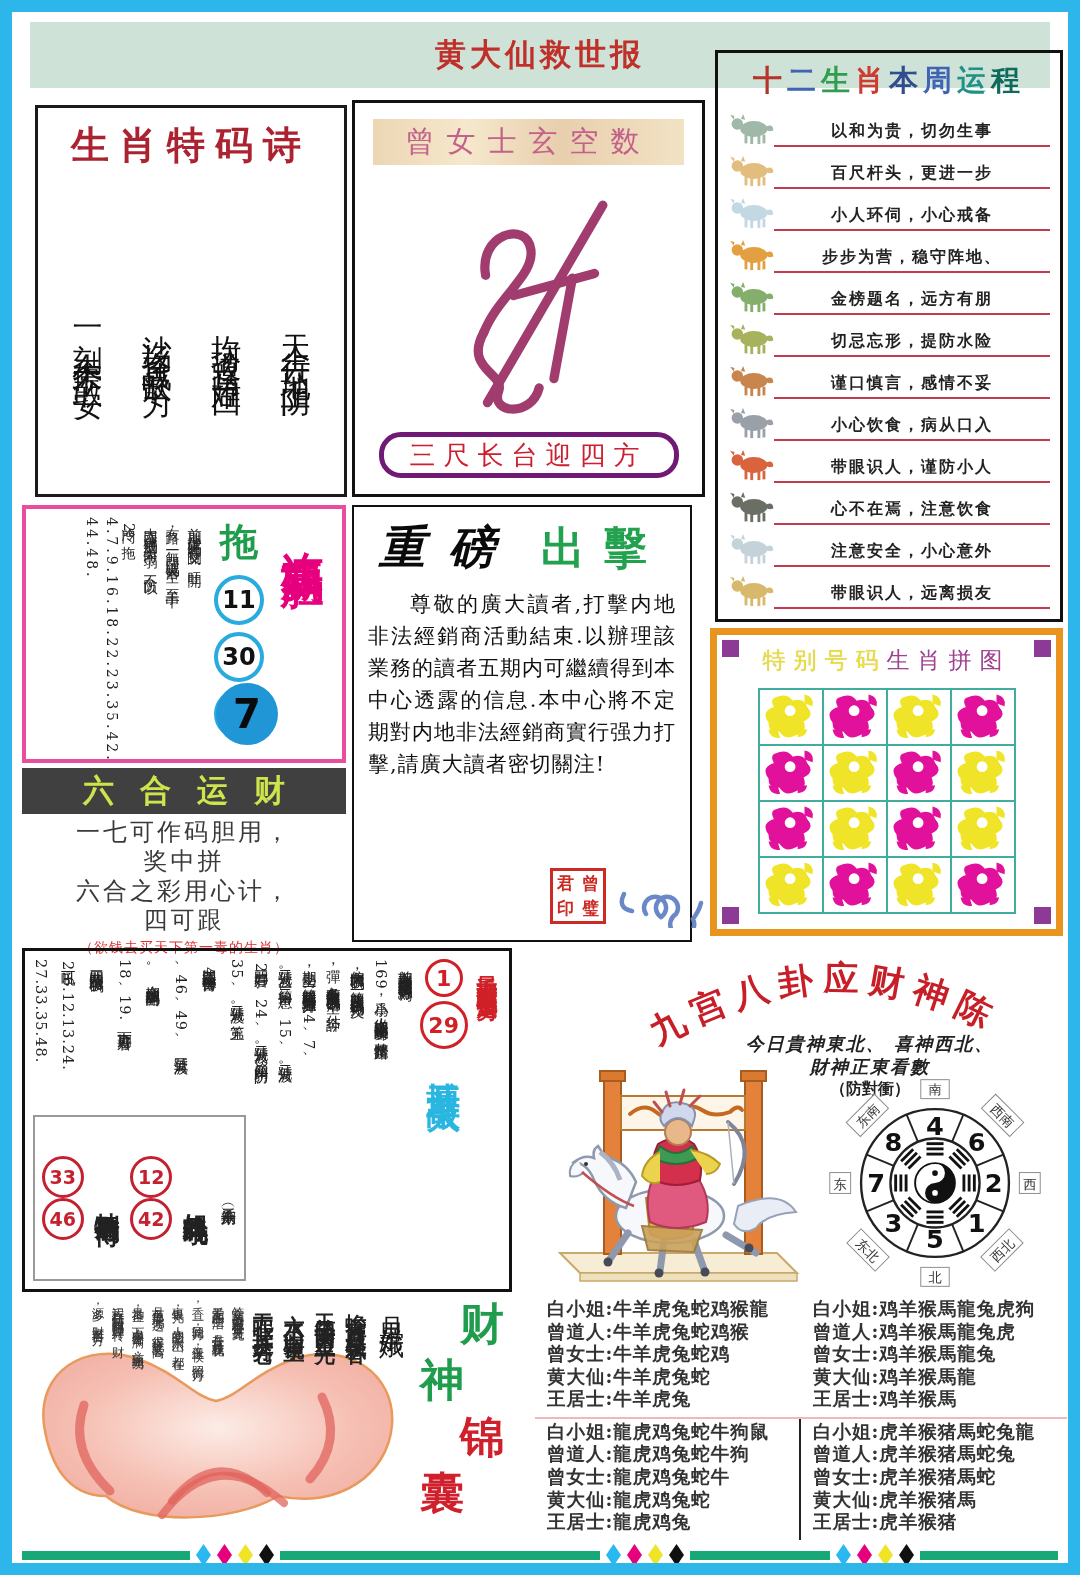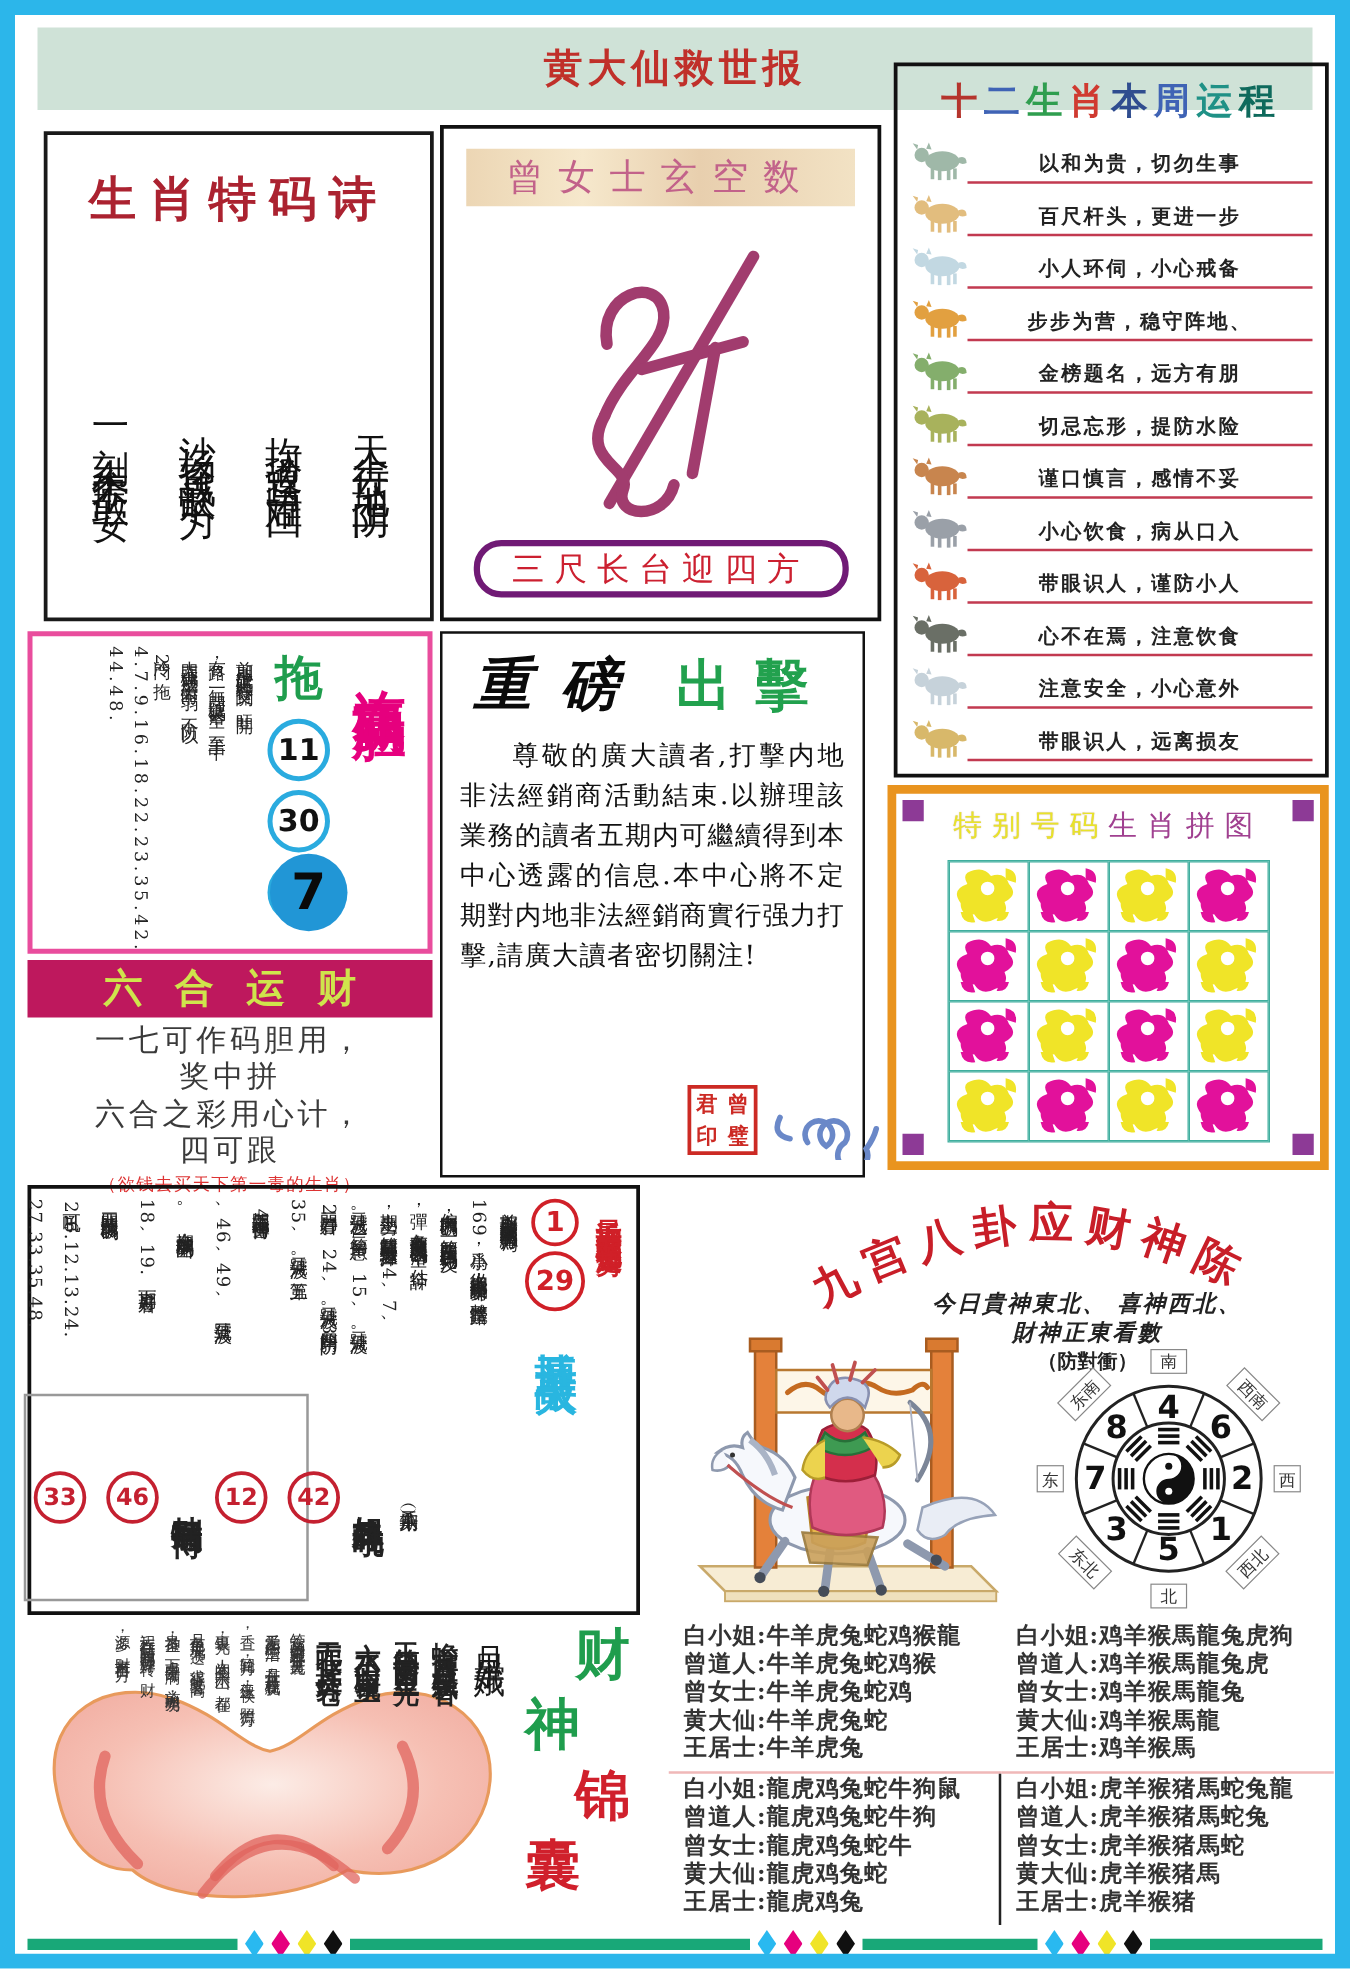--- a/index.html
+++ b/index.html
@@ -6,21 +6,21 @@
   html,body { background:#dfeef5; }
   body { font-family: "DejaVu Sans", sans-serif; }
   .page { position:relative; width:1080px; height:1575px; background:#fff; overflow:hidden; }
   .frame { position:absolute; inset:0; border:12px solid #2cb6ea; pointer-events:none; z-index:60; }
 
   
   .header { position:absolute; left:30px; top:22px; width:1020px; height:66px; background:#cfe2d7; display:flex; align-items:center; justify-content:center; }
   .header span { color:#c0302a; font-size:31px; letter-spacing:4px; font-weight:600; font-family:"DejaVu Serif",serif; }
 
   
-  .poem { position:absolute; left:35px; top:105px; width:312px; height:392px; border:3px solid #1a1a1a; padding-top:26px; text-align:center; }
+  .poem { position:absolute; left:35px; top:105px; width:312px; height:392px; border:3px solid #1a1a1a; padding-top:12px; text-align:center; }
   .poem-title { color:#ab2230; font-size:38px; font-weight:bold; letter-spacing:10px; font-family:"DejaVu Serif",serif; }
   .poem-cols { display:flex; justify-content:space-evenly; margin-top:26px; height:290px; }
   .poem-col { writing-mode:vertical-rl; font-size:30px; letter-spacing:9px; color:#111; font-family:"DejaVu Serif",serif; }
 
   
   .xuank { position:absolute; left:352px; top:100px; width:353px; height:397px; border:3px solid #111; }
   .xk-banner { margin:16px 18px 0; height:46px; background:linear-gradient(90deg,#ecd6b4,#f6e8cc 30%,#e8cfae 60%,#f2e2c4); display:flex; align-items:center; justify-content:center; }
   .xk-banner span { color:#c2628a; font-size:29px; letter-spacing:12px; font-family:"DejaVu Serif",serif; }
   .xk-glyph { display:block; margin:18px auto 0; }
   .xk-pill { position:absolute; left:50%; transform:translateX(-50%); bottom:16px; width:300px; height:46px; border:5px solid #701a75; border-radius:22px; display:flex; align-items:center; justify-content:center; }
@@ -41,21 +41,21 @@
   .ly-titlecol { writing-mode:vertical-rl; font-size:43px; font-weight:bold; color:#e6007e; letter-spacing:6px; font-family:"DejaVu Serif",serif; }
   .ly-circcol { display:flex; flex-direction:column; align-items:center; gap:7px; width:58px; }
   .ly-tuo { color:#1f9d4d; font-size:38px; font-weight:bold; font-family:"DejaVu Serif",serif; }
   .ly-circ { width:50px; height:50px; border:4px solid #2aabdf; border-radius:50%; display:flex; align-items:center; justify-content:center; font-size:24px; font-weight:bold; color:#111; }
   .ly-seven { position:absolute; bottom:14px; right:64px; width:62px; height:62px; background:#2196d6; border-radius:50%; display:flex; align-items:center; justify-content:center; font-size:40px; font-weight:bold; color:#0a0a0a; }
   .ly-cols { flex:1; display:flex; flex-direction:row-reverse; justify-content:flex-start; gap:4px; }
   .ly-col { writing-mode:vertical-rl; font-size:14px; letter-spacing:3px; color:#222; font-family:"DejaVu Serif",serif; }
 
   
   .liuhe { position:absolute; left:22px; top:768px; width:324px; height:170px; }
-  .lh-head { height:46px; background:#be185d; display:flex; align-items:center; justify-content:center; }
+  .lh-head { height:46px; background:#404040; display:flex; align-items:center; justify-content:center; }
   .lh-head span { color:#cfe44c; font-size:31px; font-weight:bold; letter-spacing:26px; text-indent:26px; font-family:"DejaVu Serif",serif; }
   .lh-body { text-align:center; padding-top:4px; }
   .lh-line { font-size:24px; color:#3a3a3a; line-height:1.22; letter-spacing:3px; font-family:"DejaVu Serif",serif; }
   .lh-note { margin-top:4px; font-size:14px; color:#d33; letter-spacing:1px; font-family:"DejaVu Serif",serif; }
 
   
   .zhong { position:absolute; left:352px; top:505px; width:340px; height:437px; border:2px solid #111; padding:10px 14px; }
   .zb-title { display:flex; justify-content:space-around; align-items:baseline; }
   .zb-t1 { font-size:46px; font-weight:bold; color:#0a0a0a; letter-spacing:24px; font-family:"DejaVu Serif",serif; font-style:italic; }
   .zb-t2 { font-size:44px; font-weight:bold; color:#22a14e; letter-spacing:18px; font-family:"DejaVu Serif",serif; }
@@ -81,21 +81,21 @@
   .tr-circ { border:3px solid #d02028; border-radius:50%; color:#d02028; font-weight:bold; display:flex; align-items:center; justify-content:center; }
   .tr-c1 { width:38px; height:38px; font-size:22px; }
   .tr-c2 { width:48px; height:48px; font-size:22px; }
   .tr-cyan { writing-mode:vertical-rl; color:#29b6e0; font-size:34px; font-weight:bold; letter-spacing:4px; margin-top:2px; }
   .tr-col { writing-mode:vertical-rl; font-size:14.5px; color:#222; letter-spacing:1px; font-family:"DejaVu Serif",serif; }
   .tr-leftgrp { width:228px; display:flex; flex-direction:column; gap:4px; }
   .tr-shortrow { display:flex; flex-direction:row-reverse; gap:4px; height:152px; justify-content:space-between; }
   .tr-box { flex:1; border:2px solid #999; padding:6px; display:flex; flex-direction:row-reverse; gap:6px; align-items:center; justify-content:space-evenly; }
   .tr-issue { writing-mode:vertical-rl; font-size:15px; color:#222; font-family:"DejaVu Serif",serif; }
   .tr-lab { writing-mode:vertical-rl; font-size:25px; font-weight:bold; color:#222; letter-spacing:2px; font-family:"DejaVu Serif",serif; }
-  .tr-nums { display:flex; flex-direction:row; gap:16px;align-items:center; }
+  .tr-nums { display:flex; flex-direction:column; gap:0;align-items:center; }
   .tr-ncirc { width:42px; height:42px; border:3px solid #c42030; border-radius:50%; color:#c42030; font-size:19px; font-weight:bold; display:flex; align-items:center; justify-content:center; }
 
   
   .bagua { position:absolute; left:530px; top:948px; width:540px; height:344px; }
   .bg-arc { position:absolute; left:0; top:0; }
   .bg-sub { position:absolute; left:150px; top:84px; width:380px; text-align:center; font-family:"DejaVu Serif",serif; color:#222; }
   .bg-sub .l1,.bg-sub .l2 { font-size:18px; font-weight:bold; letter-spacing:2px; line-height:1.3;font-style:italic; }
   .bg-sub .l3 { font-size:16px; font-weight:bold; }
   .horse { position:absolute; left:12px; top:102px; }
   .compass { position:absolute; left:296px; top:126px; }

